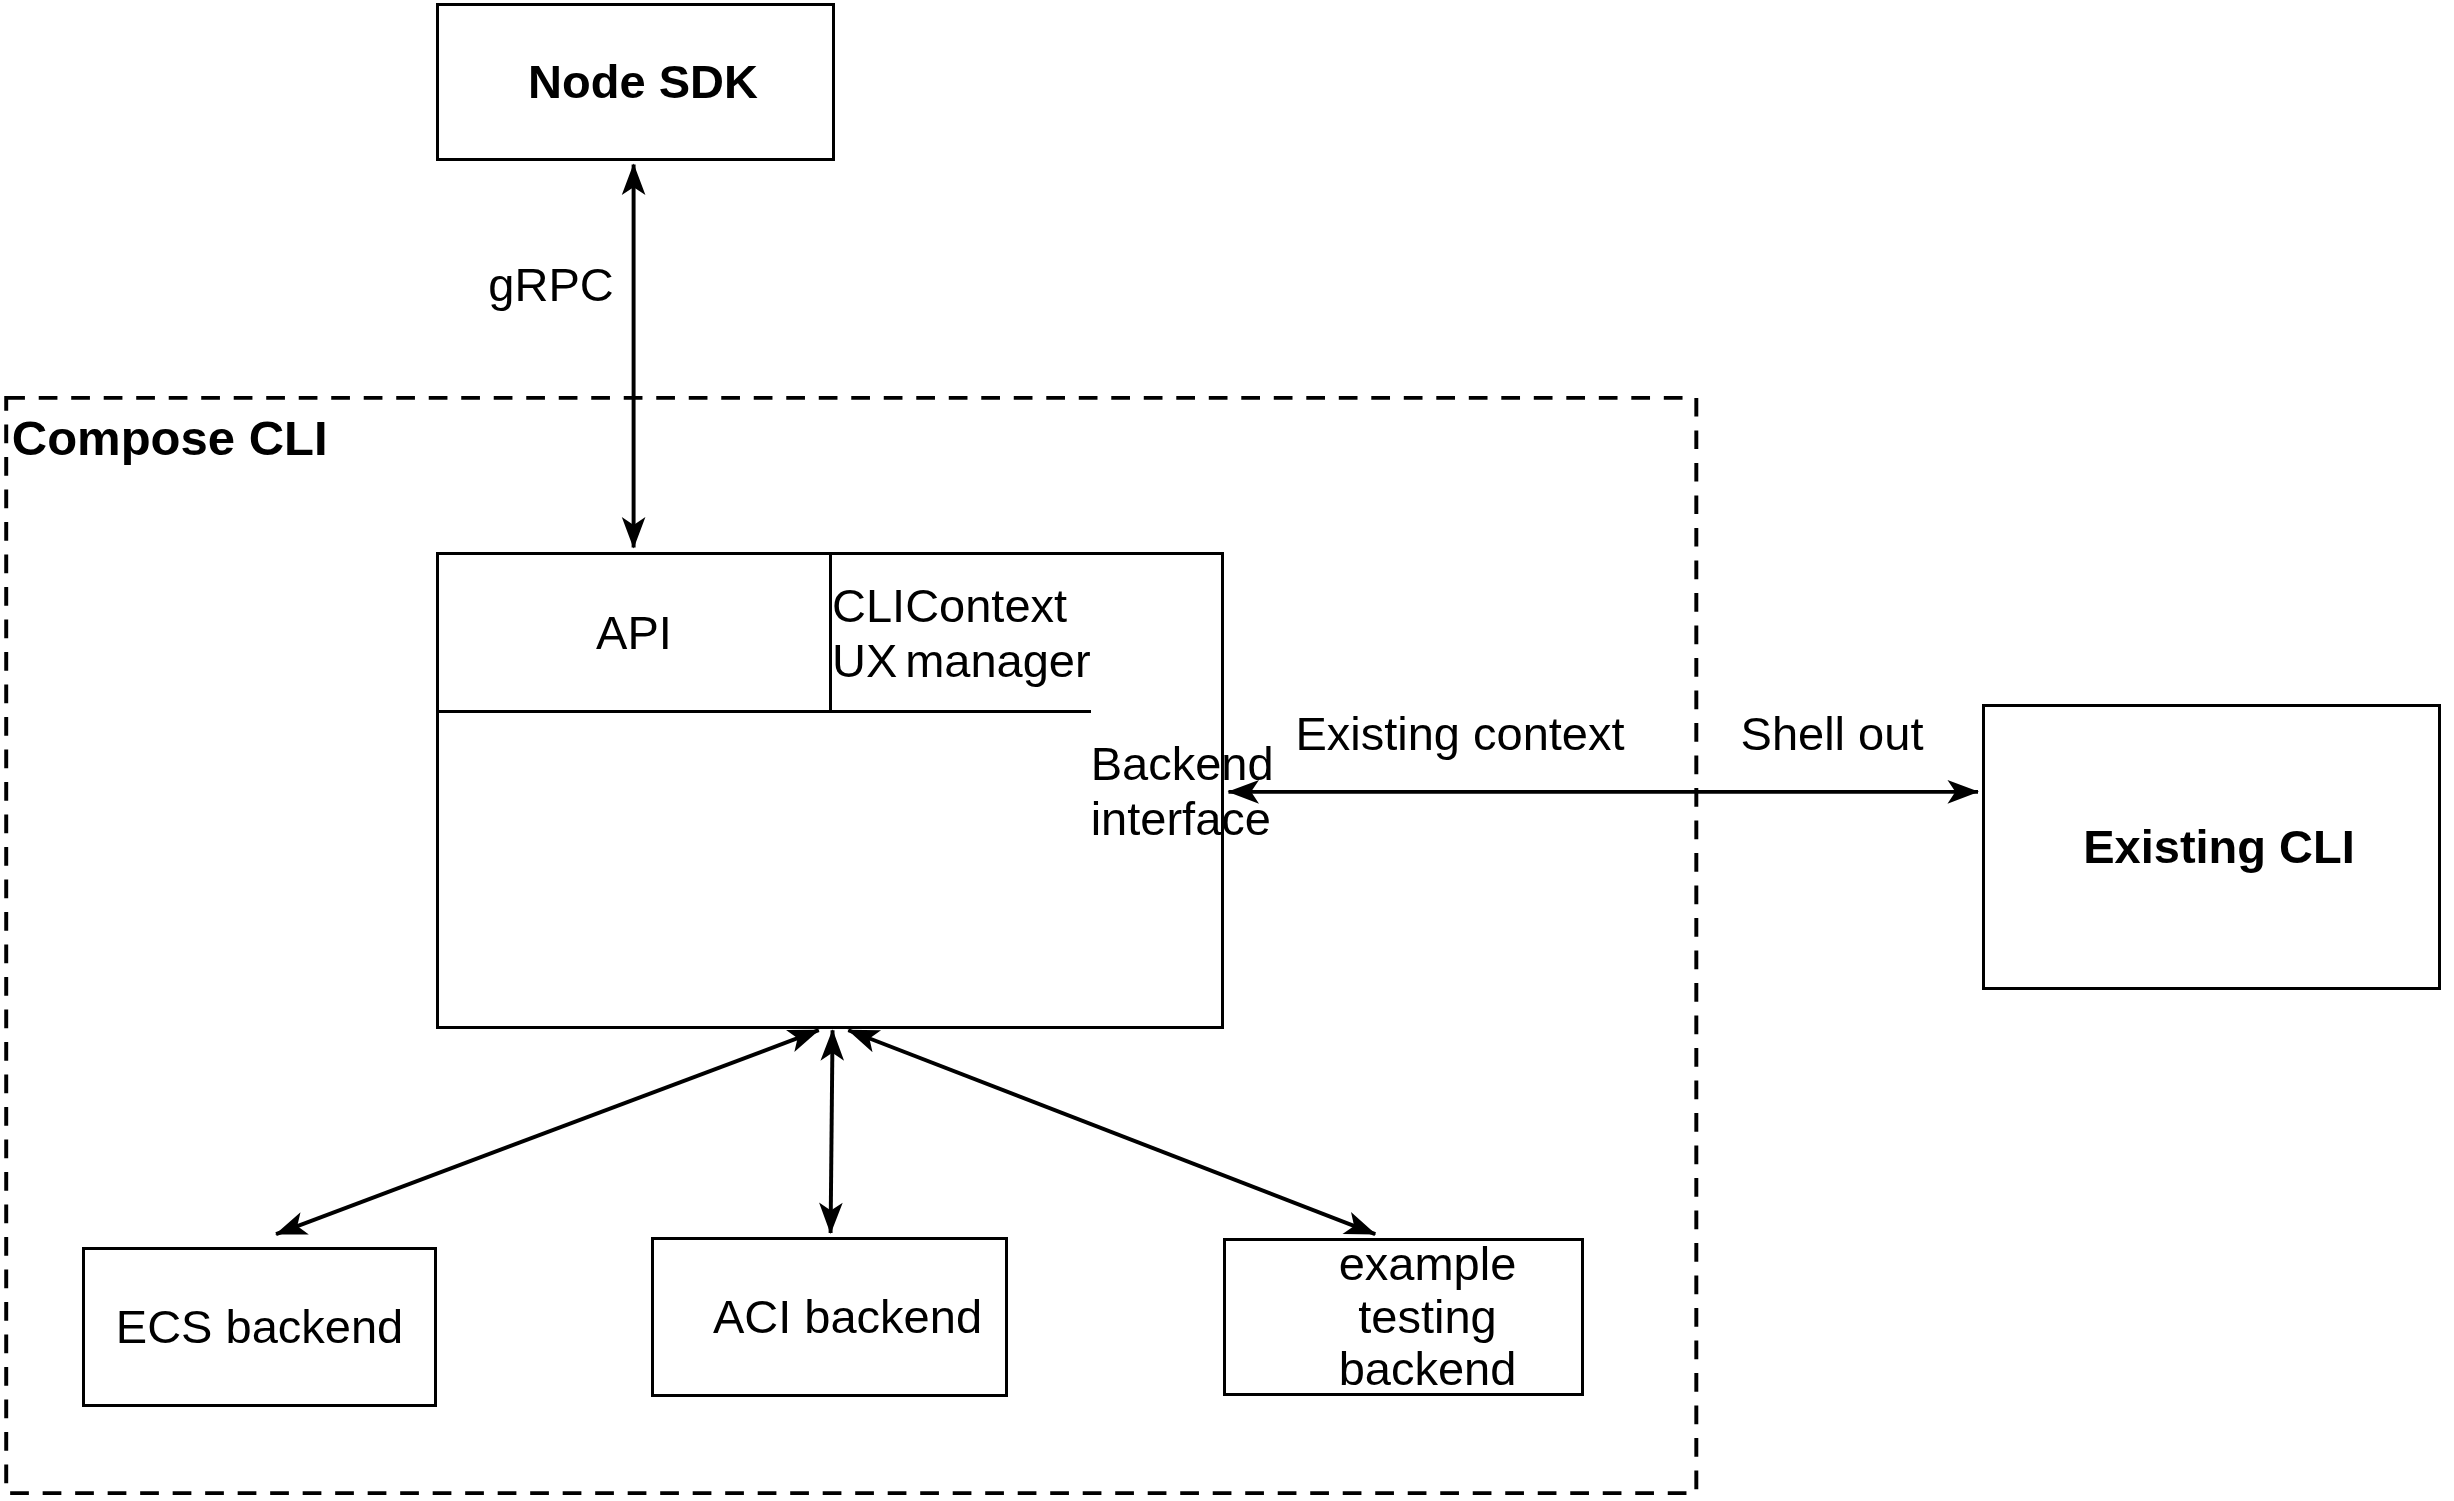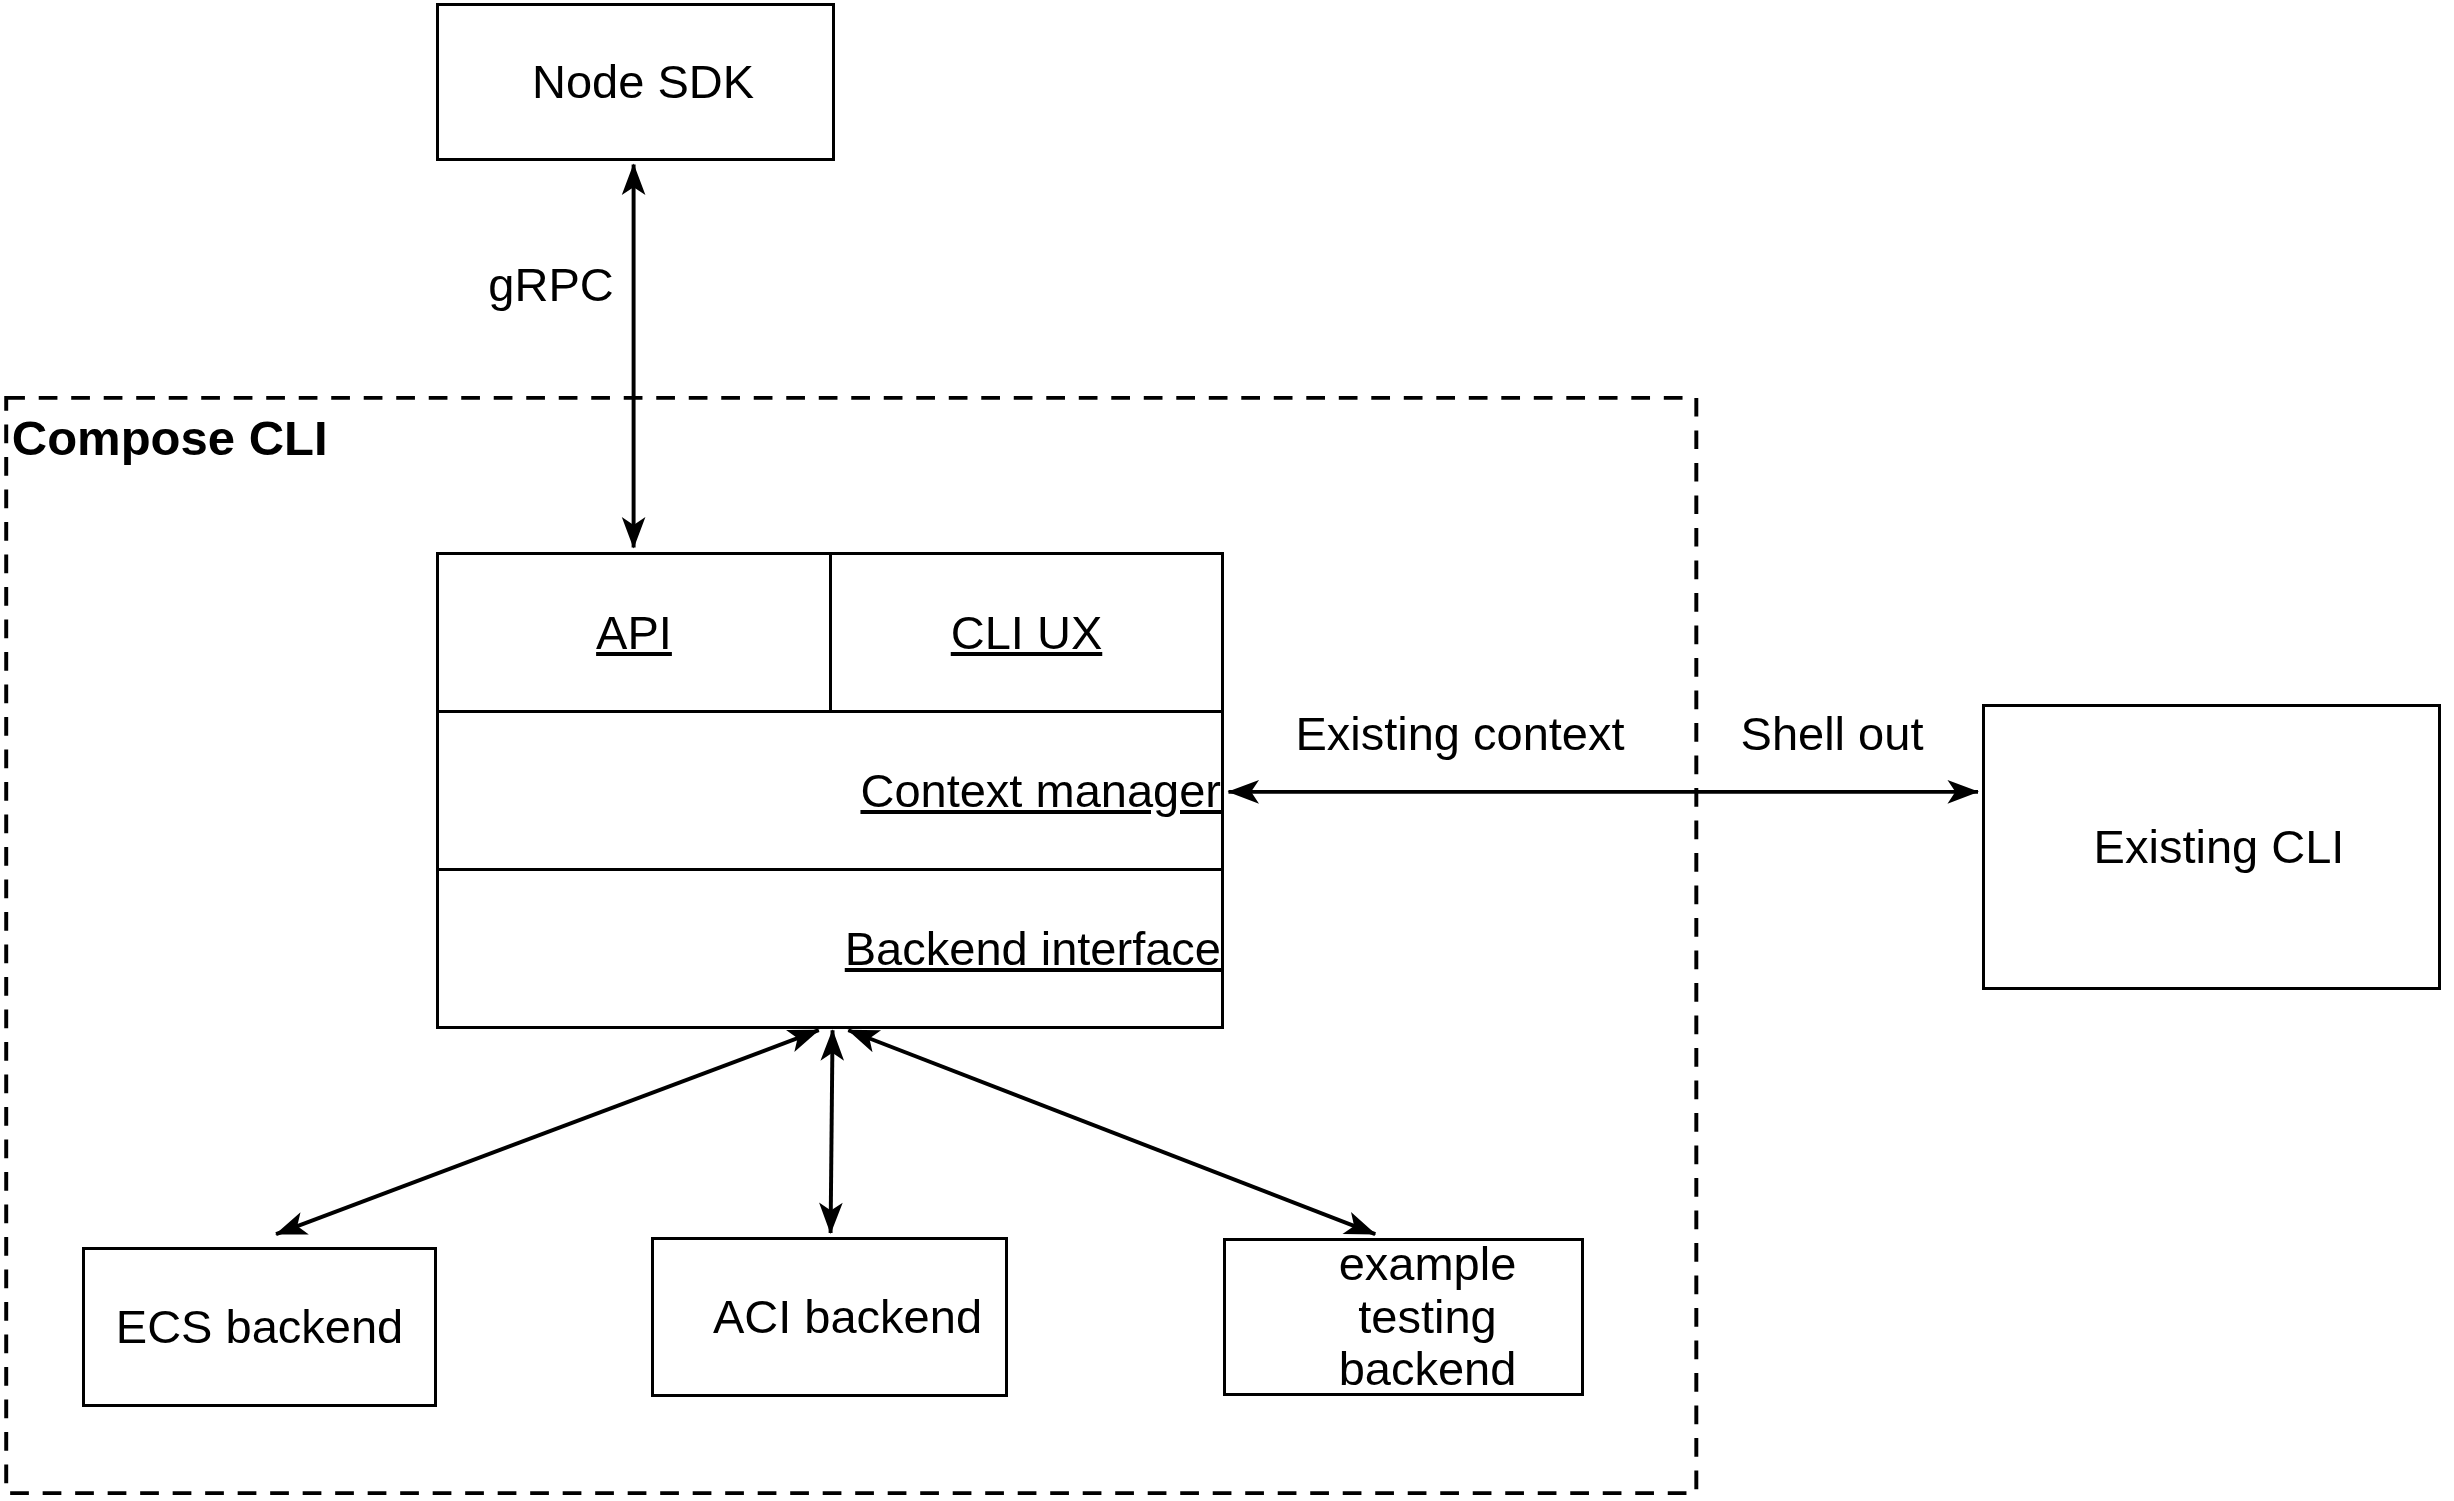--- a/index.html
+++ b/index.html
@@ -28,30 +28,28 @@
     box-sizing: border-box;
     border: 3.9px solid #000000;
     background: #ffffff;
     display: flex;
     align-items: center;
     justify-content: center;
     text-align: center;
     font-size: 47px;
     line-height: 1.12;
   }
-  .bold { font-weight: normal; padding-left: 15px; }
+  .bold { font-weight: bold; padding-left: 15px; }
   .stack {
     position: absolute;
     box-sizing: border-box;
     border: 3.9px solid #000000;
     background: #ffffff;
     display: flex;
-    flex-direction: column;
     font-size: 47px;
-    text-decoration: underline;
   }
   .stack .row-top {
     height: 155px;
     flex: 0 0 155px;
     border-bottom: 3.9px solid #000000;
     display: flex;
   }
   .stack .cell {
     flex: 1;
     display: flex;

